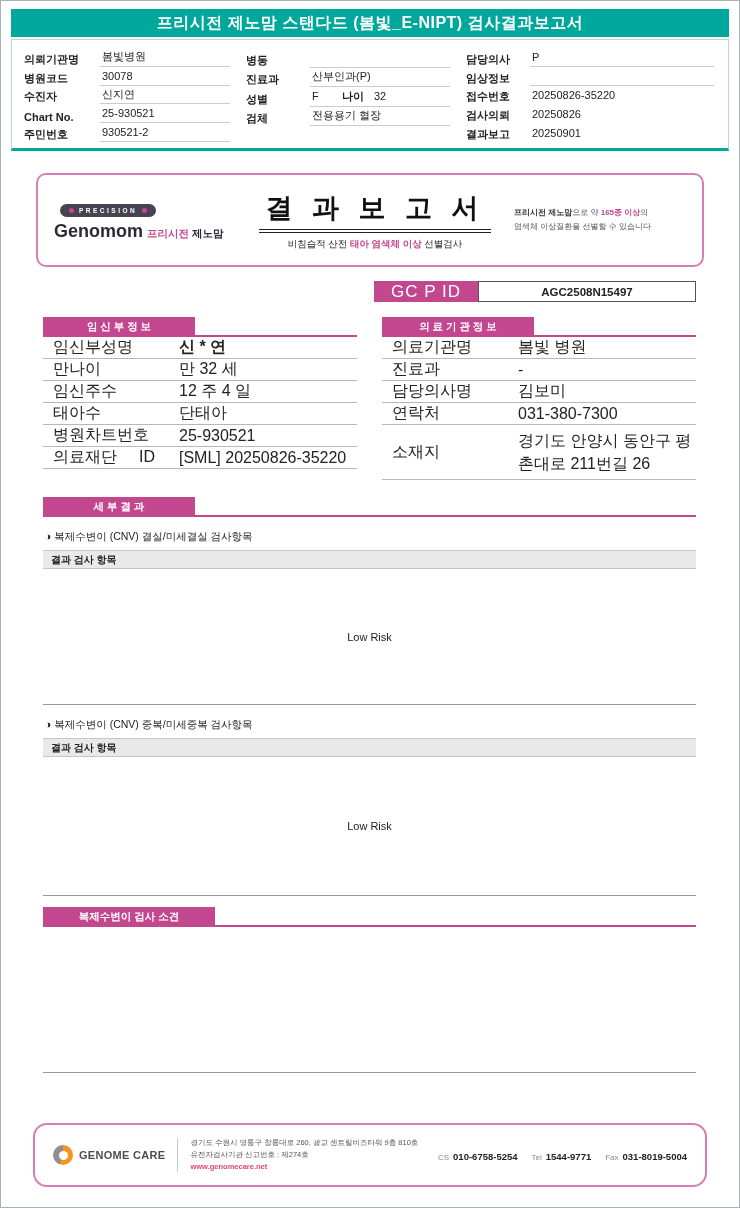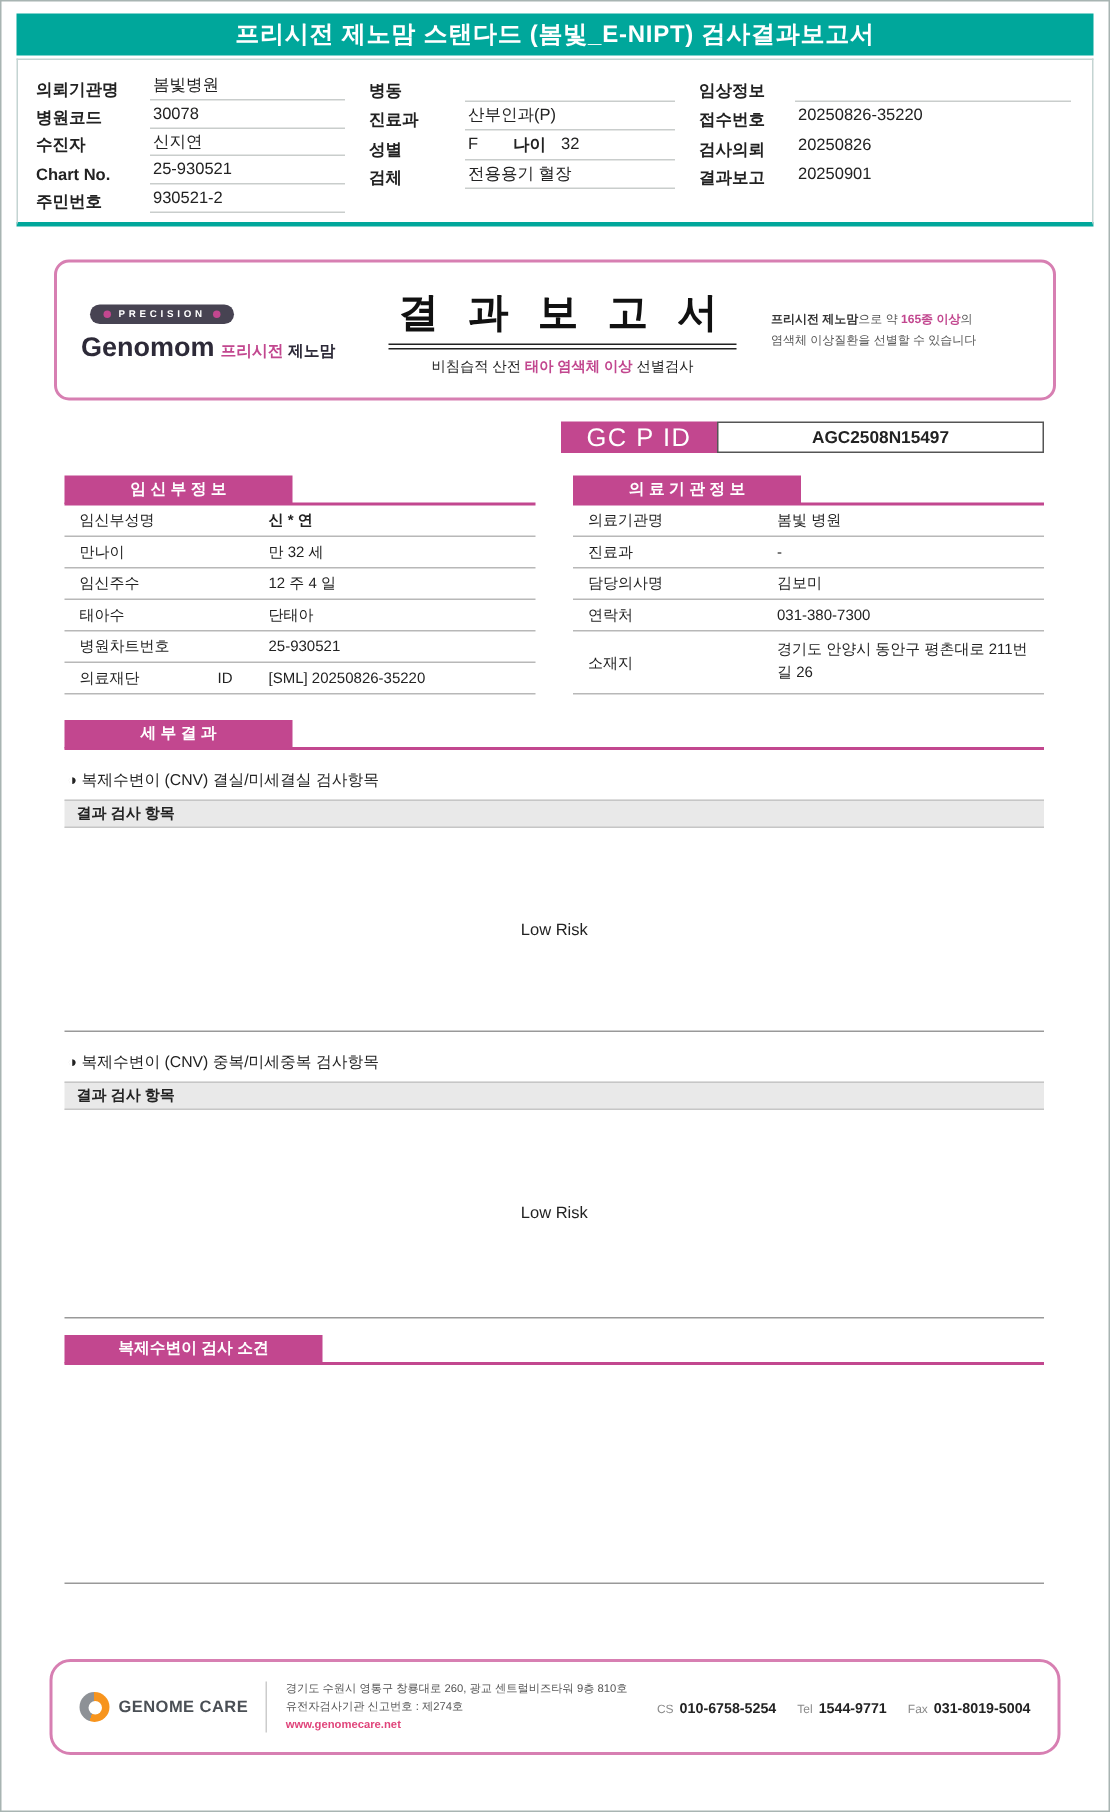--- a/index.html
+++ b/index.html
@@ -45,21 +45,21 @@
   .gcpid{width:322px;margin:14px 43px 0 auto;display:flex;height:21px}
   .gcpid-label{width:104px;background:#c2478f;color:#fff;font-weight:normal;font-size:17px;display:flex;align-items:center;justify-content:center;letter-spacing:1px}
   .gcpid-value{flex:1;border:1px solid #555;display:flex;align-items:center;justify-content:center;font-weight:bold;font-size:11.5px}
 
   
   .tables{display:flex;gap:25px;margin:16px 43px 0 42px}
   .tcol{flex:1}
   .sec-hdr{border-bottom:2px solid #c2478f;height:19px;position:relative}
   .badge{position:absolute;left:0;bottom:-1px;height:19px;line-height:19px;width:152px;background:#c2478f;color:#fff;text-align:center;font-size:10.5px;font-weight:bold}
   .badge.wide{width:172px}
-  .trow{display:flex;border-bottom:1px solid #b8b8b8;min-height:21px;font-size:10px;align-items:stretch}
+  .trow{display:flex;border-bottom:1px solid #b8b8b8;min-height:21px;font-size:16px;align-items:stretch}
   .tlabel{width:126px;display:flex;align-items:center;padding:0 14px 0 10px;color:#222}
   .jl{width:100%;text-align:justify;text-align-last:justify}
   .tvalue{flex:1;display:flex;align-items:center;padding-left:10px}
   .trow.tall{min-height:42px}
   .addr{line-height:1.45;padding-top:4px;padding-bottom:4px;padding-right:4px}
 
   
   .content{margin:0 43px 0 42px}
   .mt18{margin-top:18px}
   .detail-title{margin:13px 0 6px 2px;font-size:10.5px;color:#222}
@@ -134,20 +134,24 @@
             <span>32</span>
           </span>
         </div>
       <div class="prow">
           <span class="plabel">검체</span>
           <span class="pvalue u">전용용기 혈장</span>
         </div>
     </div>
     <div class="pcol c3">
       <div class="prow">
+          <span class="plabel">담당의사</span>
+          <span class="pvalue u">P</span>
+        </div>
+      <div class="prow">
           <span class="plabel">임상정보</span>
           <span class="pvalue u"></span>
         </div>
       <div class="prow">
           <span class="plabel">접수번호</span>
           <span class="pvalue">20250826-35220</span>
         </div>
       <div class="prow">
           <span class="plabel">검사의뢰</span>
           <span class="pvalue">20250826</span>

